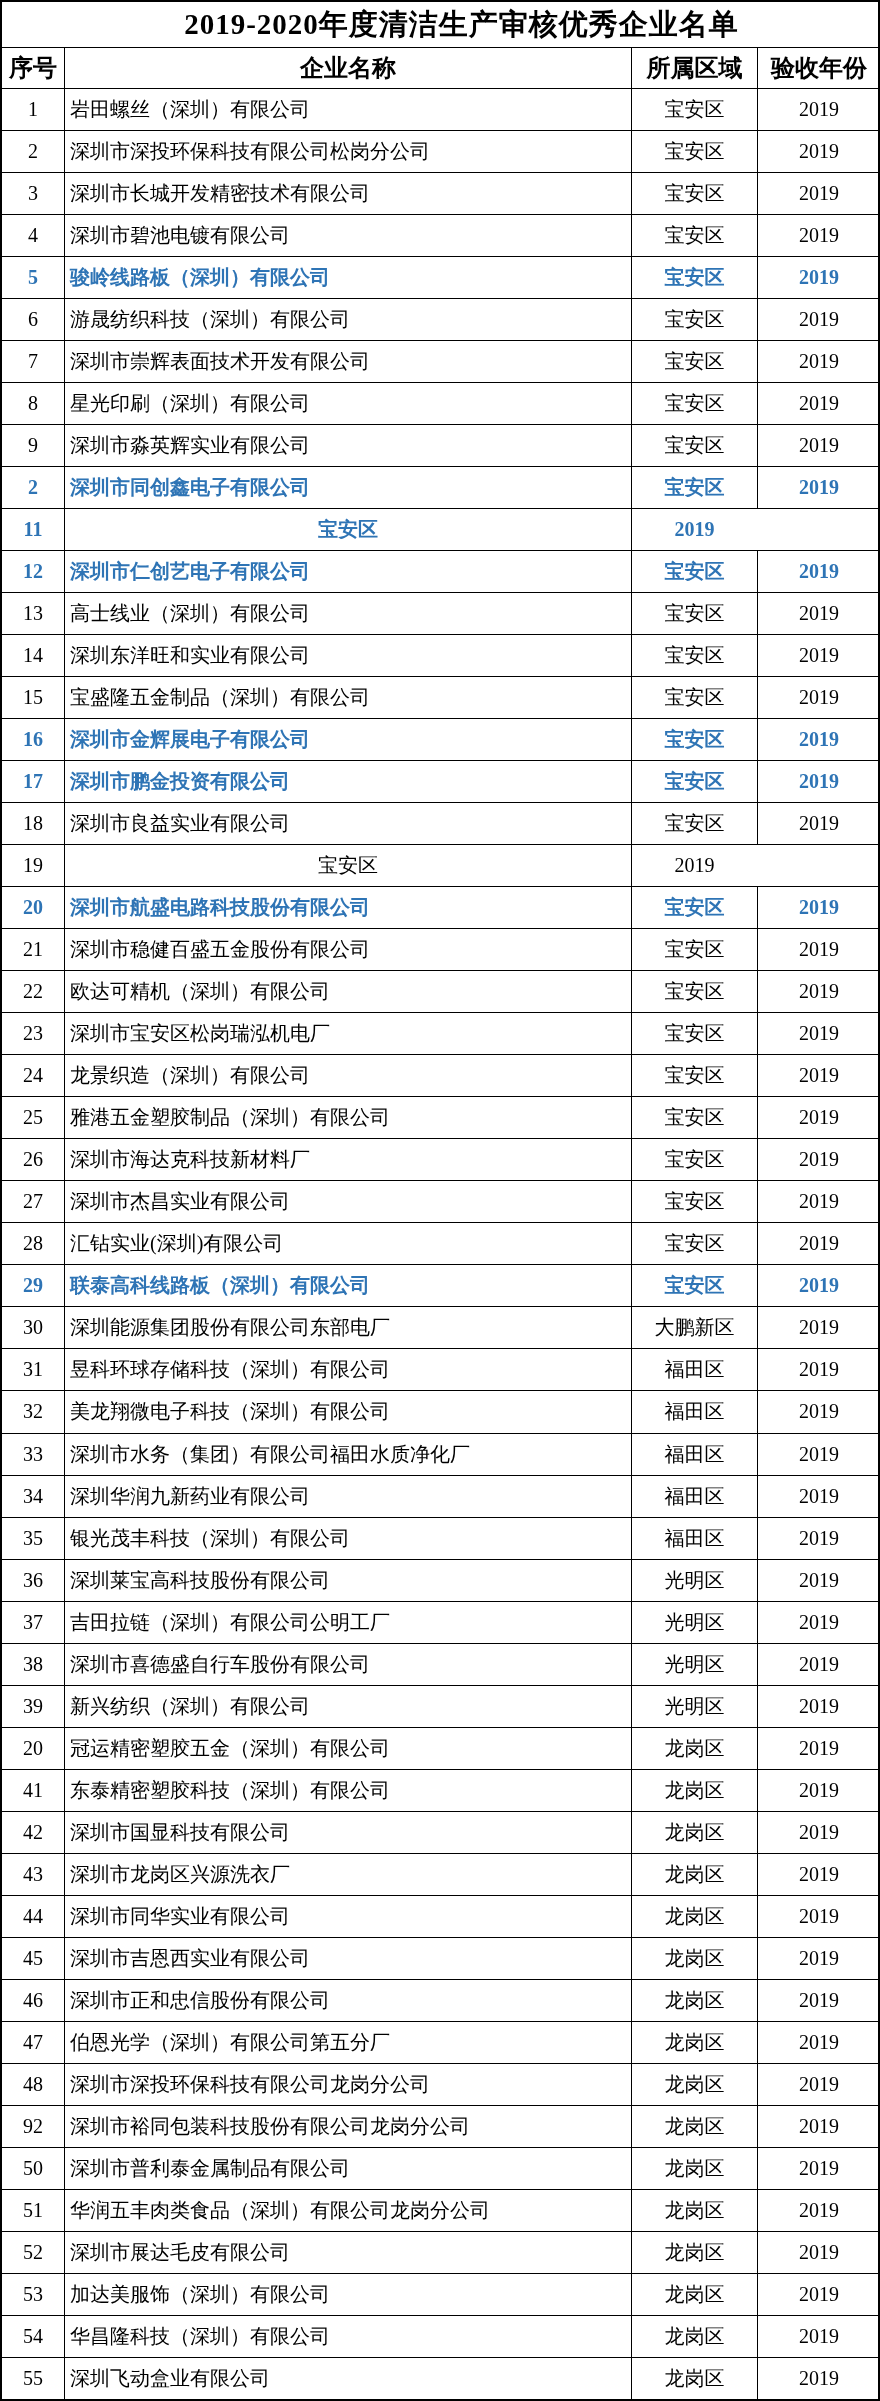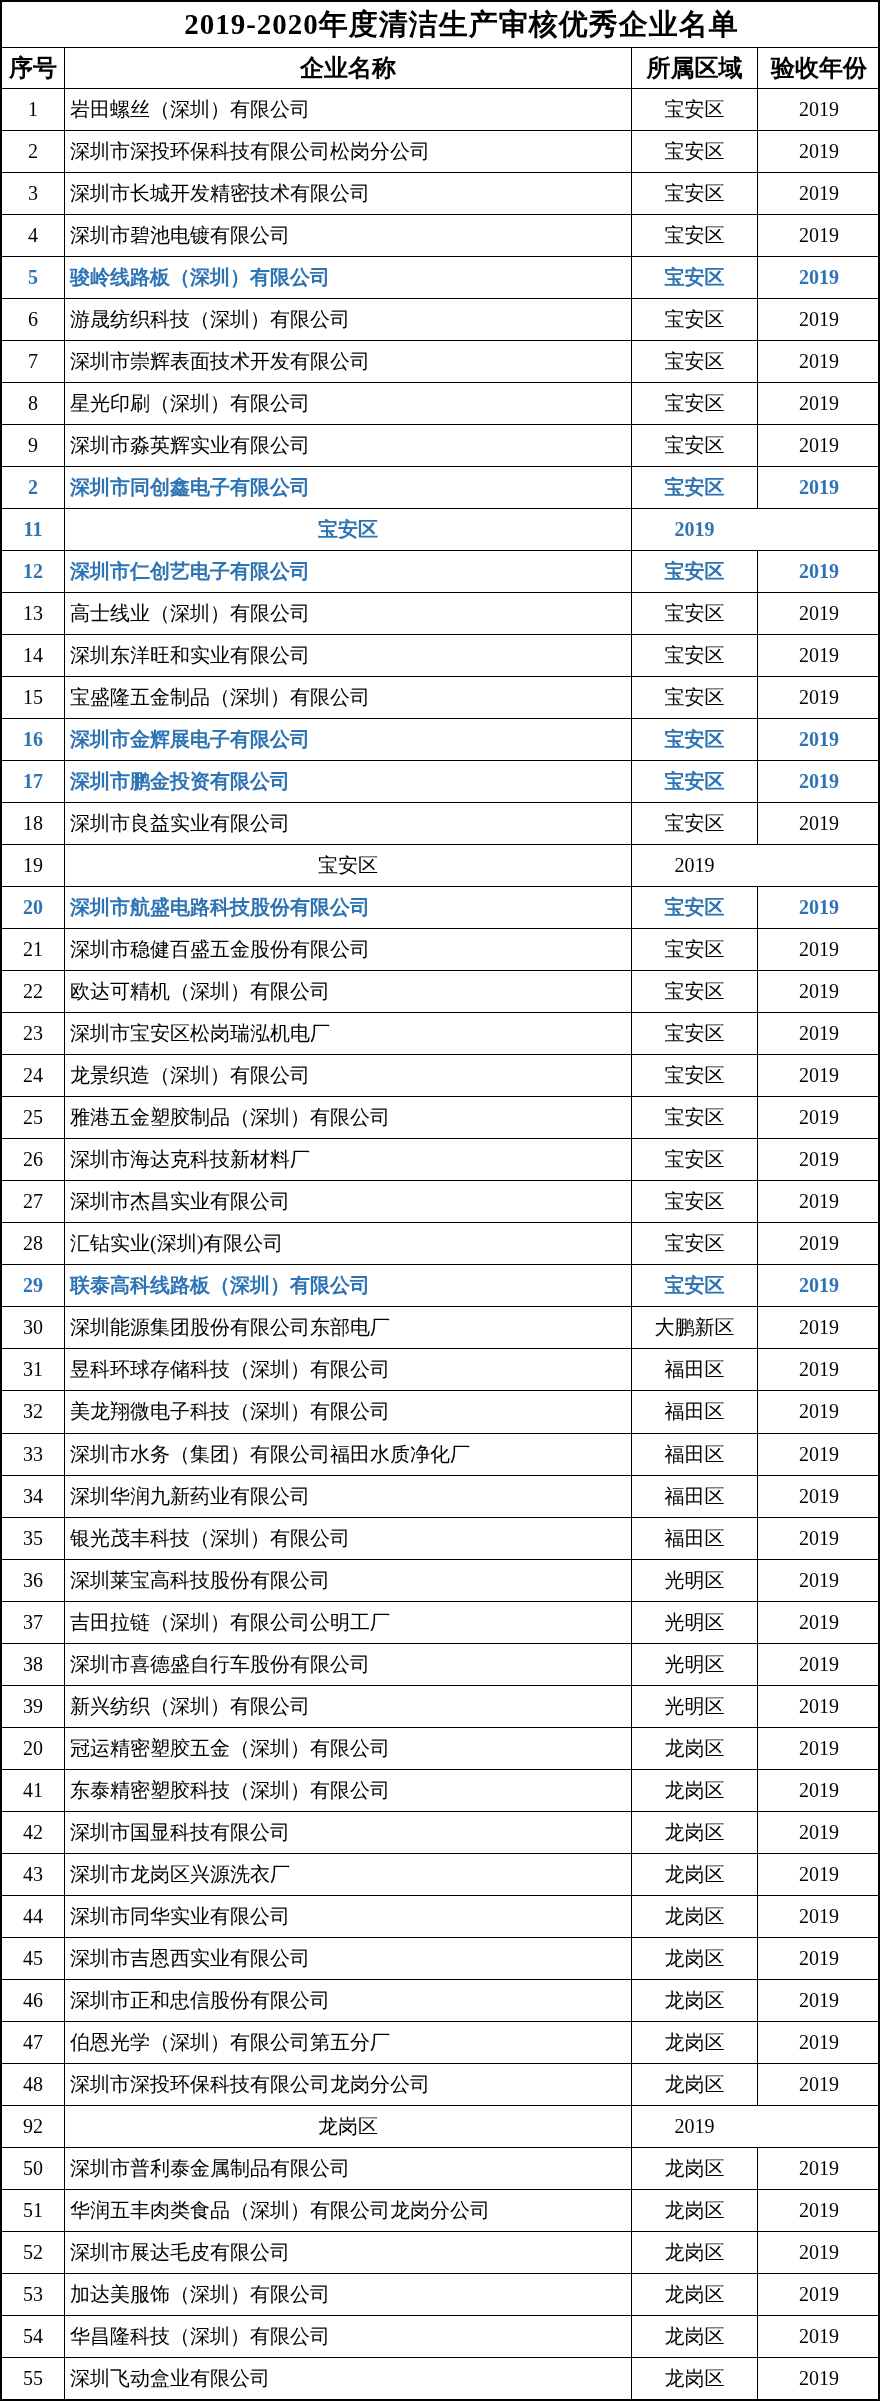--- a/index.html
+++ b/index.html
@@ -400,20 +400,21 @@
 
   <div class="data-row">
     <div class="cell num">48</div>
     <div class="cell name">深圳市深投环保科技有限公司龙岗分公司</div>
     <div class="cell district">龙岗区</div>
     <div class="cell year">2019</div>
   </div>
 
   <div class="data-row">
     <div class="cell num">92</div>
+    <div class="cell name">深圳市裕同包装科技股份有限公司龙岗分公司</div>
     <div class="cell district">龙岗区</div>
     <div class="cell year">2019</div>
   </div>
 
   <div class="data-row">
     <div class="cell num">50</div>
     <div class="cell name">深圳市普利泰金属制品有限公司</div>
     <div class="cell district">龙岗区</div>
     <div class="cell year">2019</div>
   </div>

